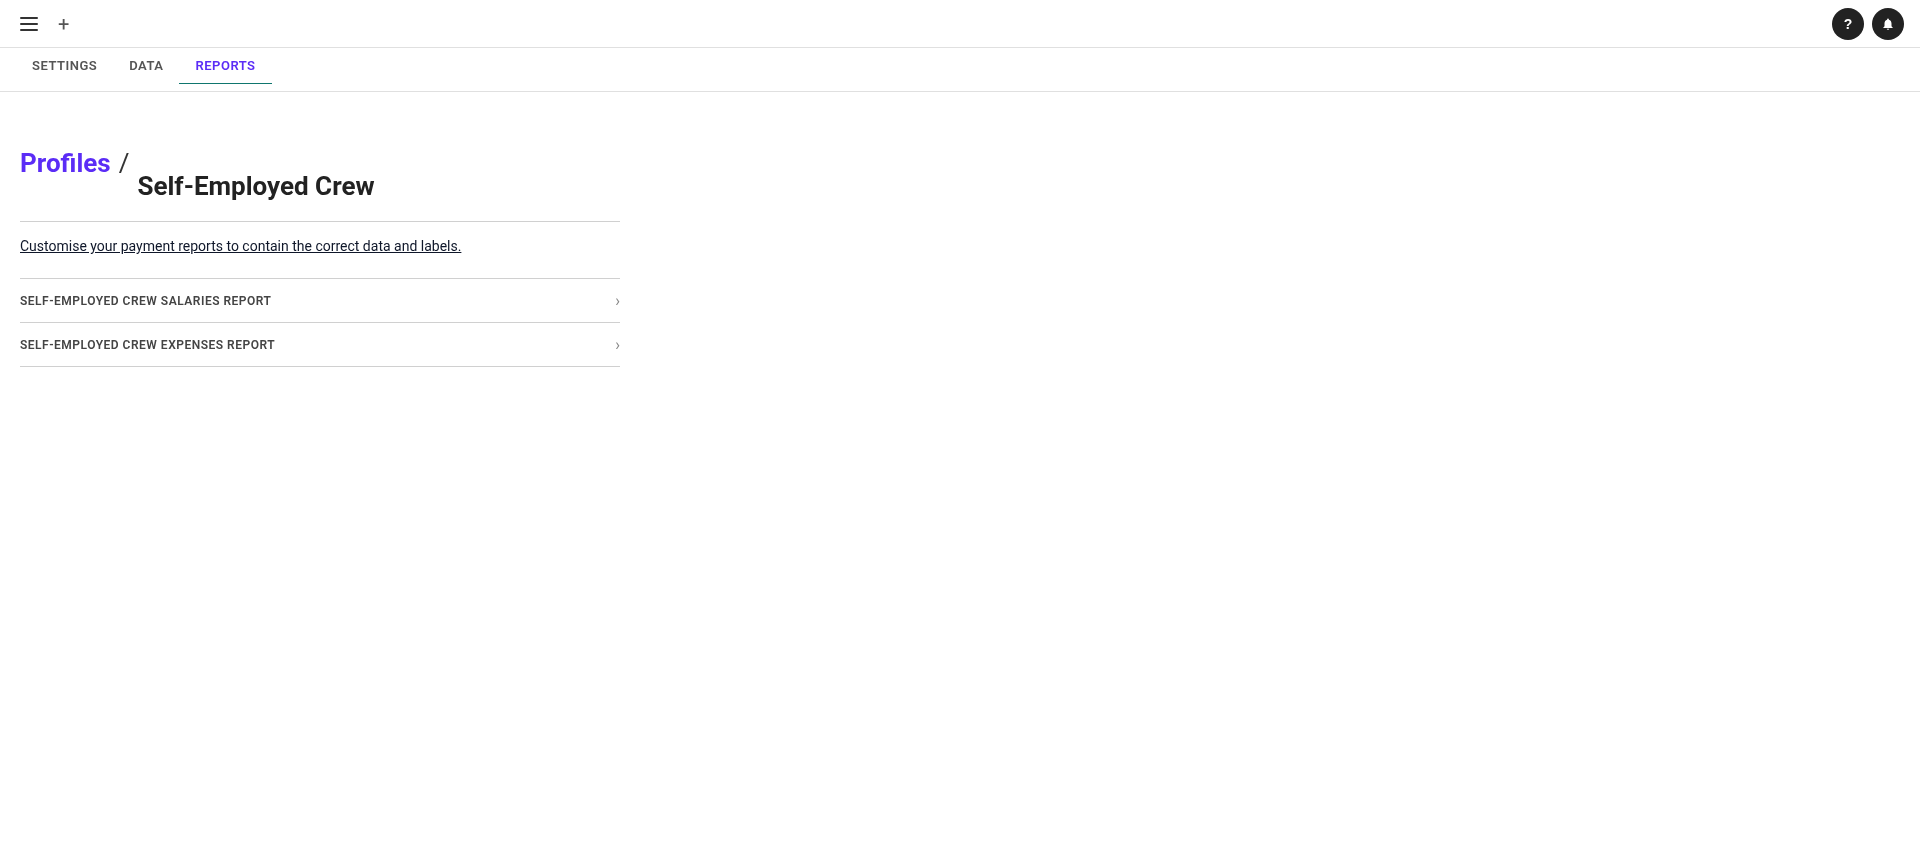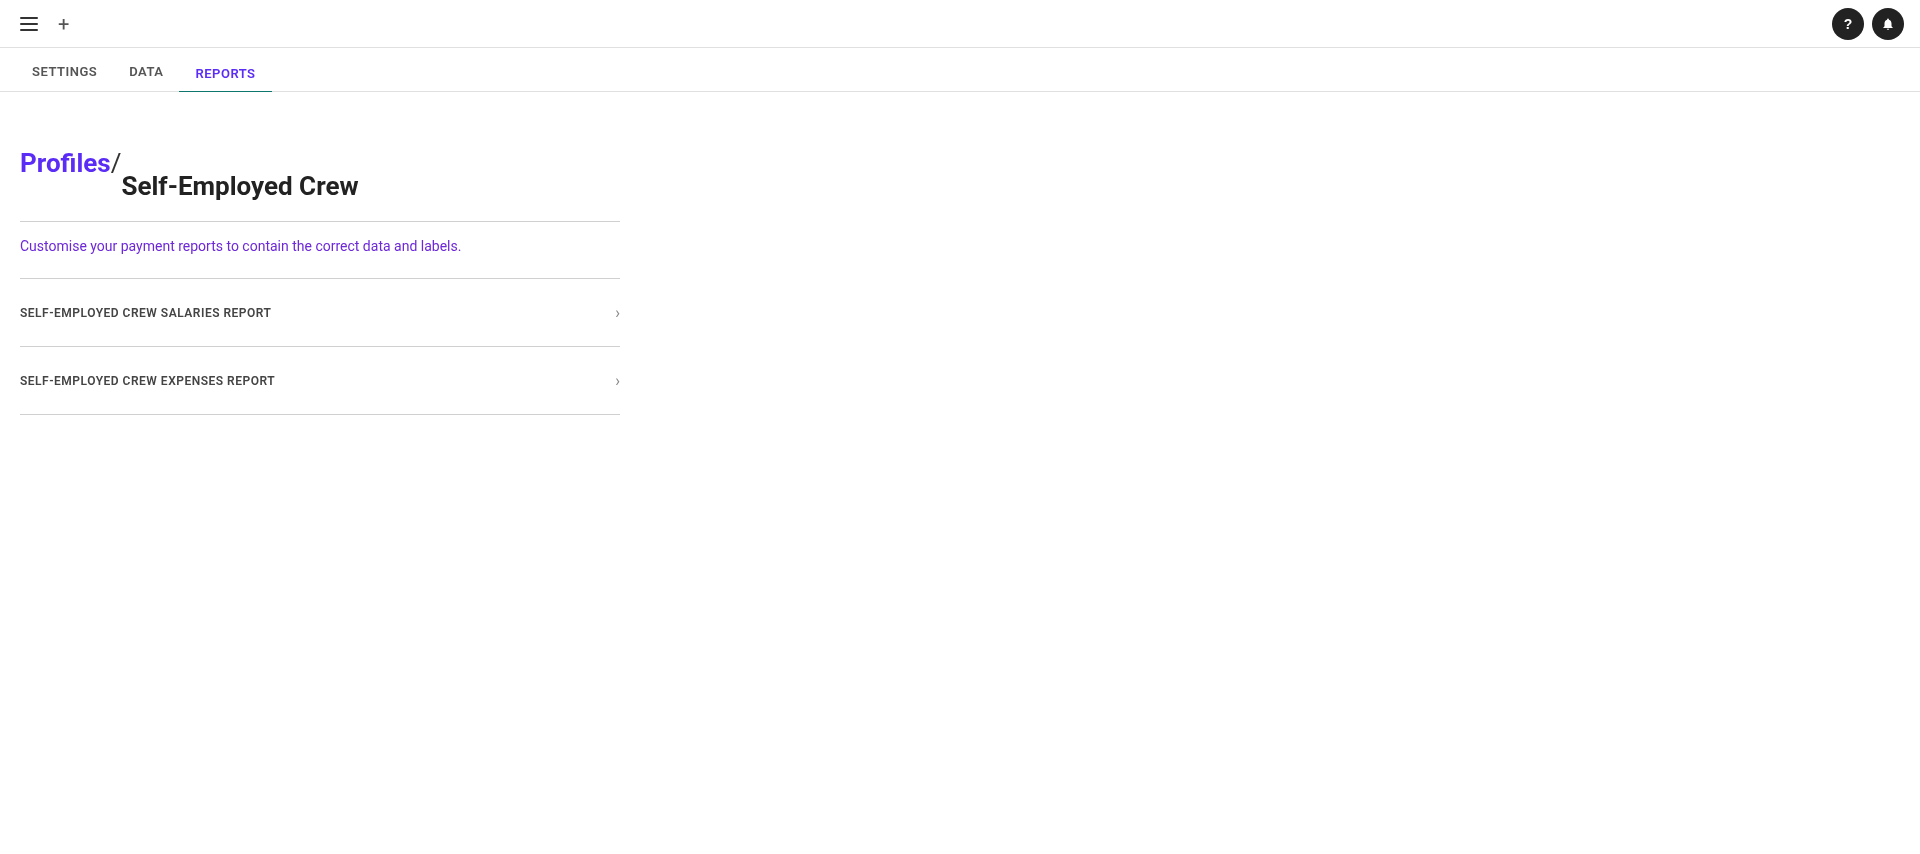--- a/index.html
+++ b/index.html
@@ -73,21 +73,21 @@
       display: flex;
       align-items: center;
       justify-content: center;
       font-size: 14px;
       font-weight: bold;
     }
 
     
     .nav-tabs {
       display: flex;
-      align-items: flex-end;
+      align-items: flex-start;
       padding: 0 16px;
       border-bottom: 1px solid #e0e0e0;
       background: #fff;
       height: 44px;
     }
 
     .nav-tab {
       padding: 10px 16px;
       font-size: 13px;
       font-weight: 600;
@@ -108,21 +108,21 @@
     
     .main-content {
       padding: 32px 20px 20px 20px;
       max-width: 640px;
     }
 
     
     .breadcrumb {
       display: flex;
       align-items: center;
-      gap: 0;
+      gap: 8px;
       margin-bottom: 20px;
     }
 
     .breadcrumb-link {
       font-size: 26px;
       font-weight: 700;
       color: #5b2cf6;
       cursor: pointer;
       text-decoration: none;
     }
@@ -142,34 +142,35 @@
 
     .divider {
       border: none;
       border-top: 1px solid #d0d0d0;
       margin: 16px 0;
       width: 600px;
     }
 
     .subtitle {
       font-size: 14px;
-      color: #6d28d9;
+      color: #0f172a;
       margin-bottom: 24px;
+      text-decoration: underline;
     }
 
     
     .report-list {
       width: 600px;
     }
 
     .report-item {
       display: flex;
       align-items: center;
       justify-content: space-between;
-      padding: 24px 0;
+      padding: 12px 0;
       border-bottom: 1px solid #d0d0d0;
       cursor: pointer;
     }
 
     .report-item:first-child {
       border-top: 1px solid #d0d0d0;
     }
 
     .report-item-label {
       font-size: 12px;

